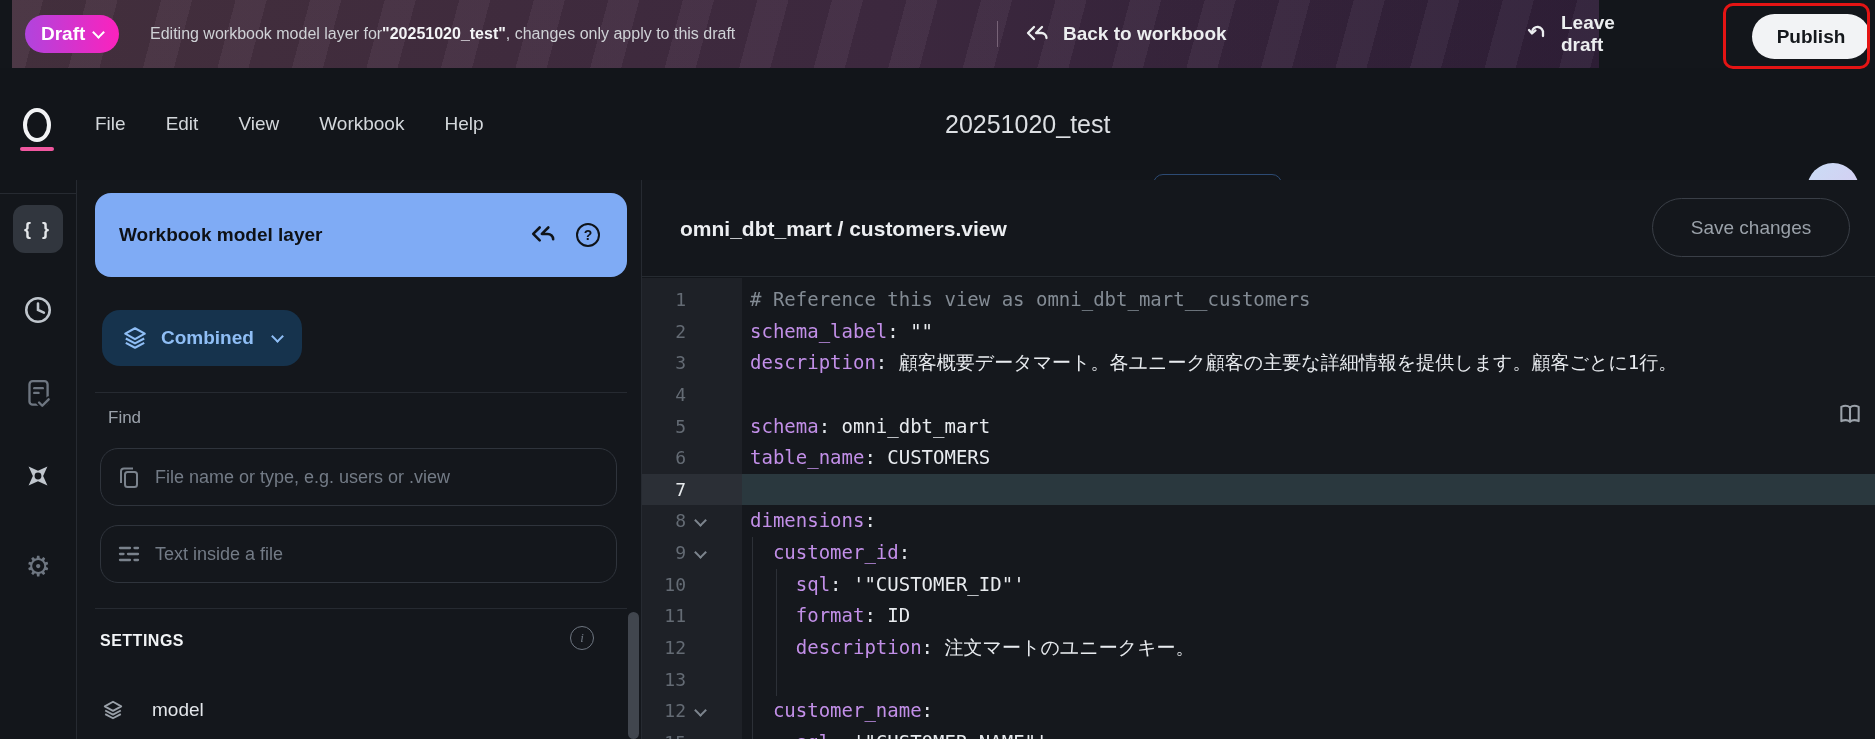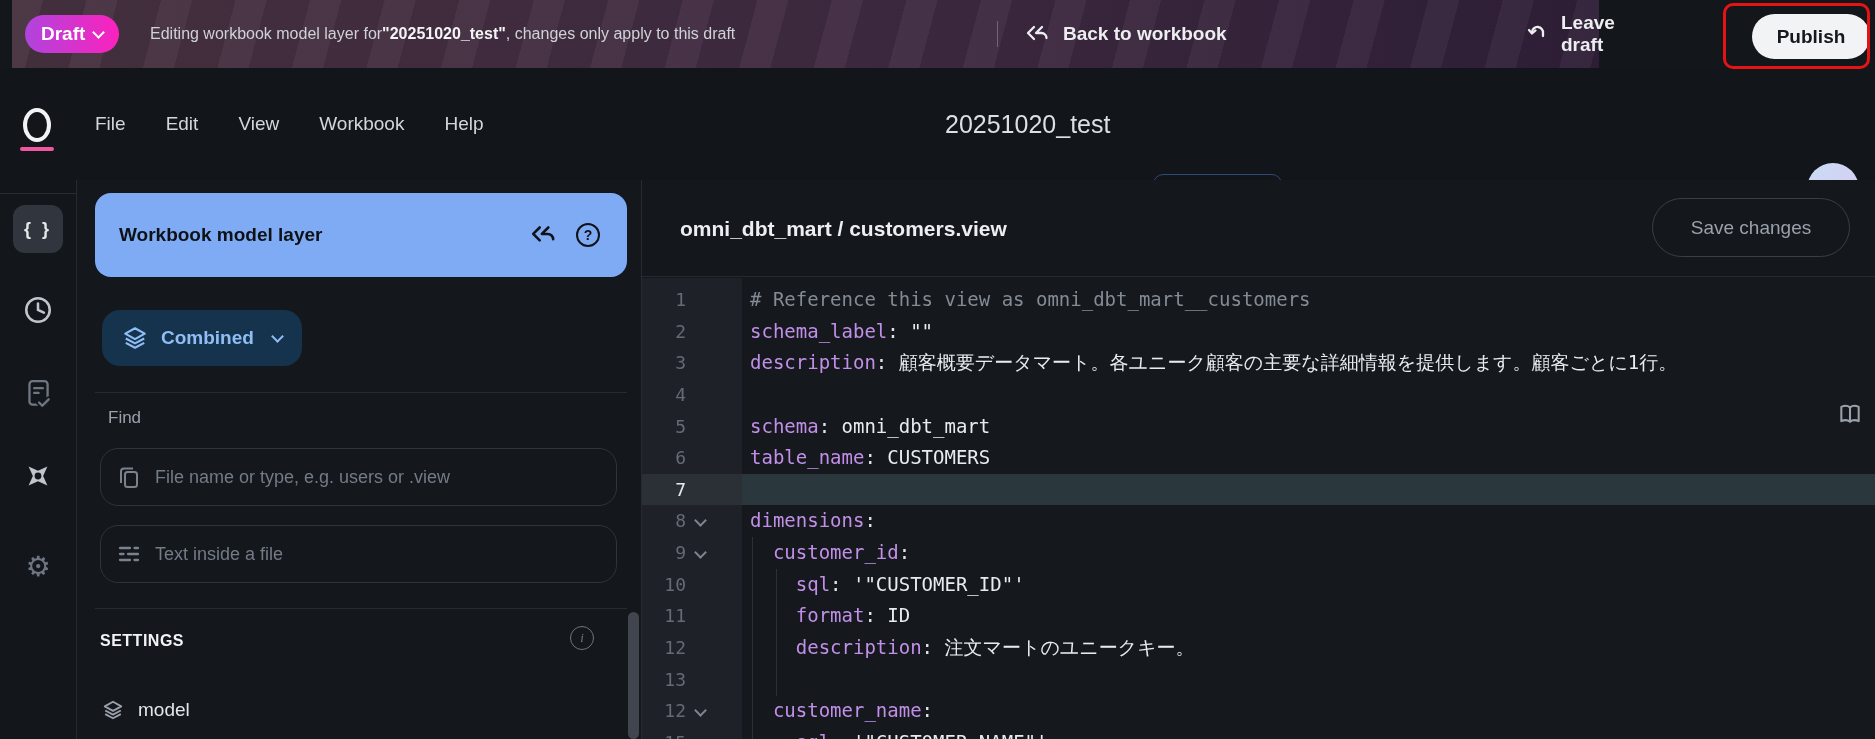--- a/index.html
+++ b/index.html
@@ -74,21 +74,21 @@
   .find-input { position:absolute; left:23px; width:517px; height:58px; border:1px solid #2f343c;
     border-radius:18px; display:flex; align-items:center; gap:14px; padding:0 16px; cursor:text; background:transparent; }
   .find-input input { background:transparent; border:none; outline:none; flex:1;
     color:#cfd3d8; font-size:18px; font-family:"Liberation Sans", sans-serif; }
   .find-input input::placeholder { color:#737b86; }
   .settings-head { position:absolute; left:23px; top:452px; color:#f2f4f6; font-size:16px; font-weight:700; letter-spacing:0.5px; }
   .info-circle { position:absolute; left:493px; top:446px; width:24px; height:24px; border:1.6px solid #6e7681;
     border-radius:50%; display:flex; align-items:center; justify-content:center; color:#6e7681; font-size:13px;
     font-family:"Liberation Serif", serif; font-style:italic; cursor:pointer; }
   .model-row { position:absolute; left:0; top:512px; width:548px; height:36px; display:flex; align-items:center;
-    gap:14px; padding-left:25px; cursor:pointer; }
+    gap:28px; padding-left:25px; cursor:pointer; }
   .model-row span { color:#e3e6ea; font-size:19px; }
   .panel-scroll { position:absolute; left:551px; top:432px; width:11px; height:127px; border-radius:6px; background:#41464e; cursor:grab; }
 
   
   .main { position:absolute; left:642px; top:0; width:1233px; height:559px; }
   .main-header { position:absolute; left:0; top:0; width:1233px; height:97px; border-bottom:1px solid #262b31; background:#14171c; }
   .breadcrumb { position:absolute; left:38px; top:0; height:97px; display:flex; align-items:center;
     color:#eceef1; font-size:21px; font-weight:700; }
   .save-btn { position:absolute; left:1010px; top:18px; width:198px; height:59px; border-radius:30px;
     background:transparent; border:1px solid #3a3f47; color:#9aa1a9; font-size:19px;

